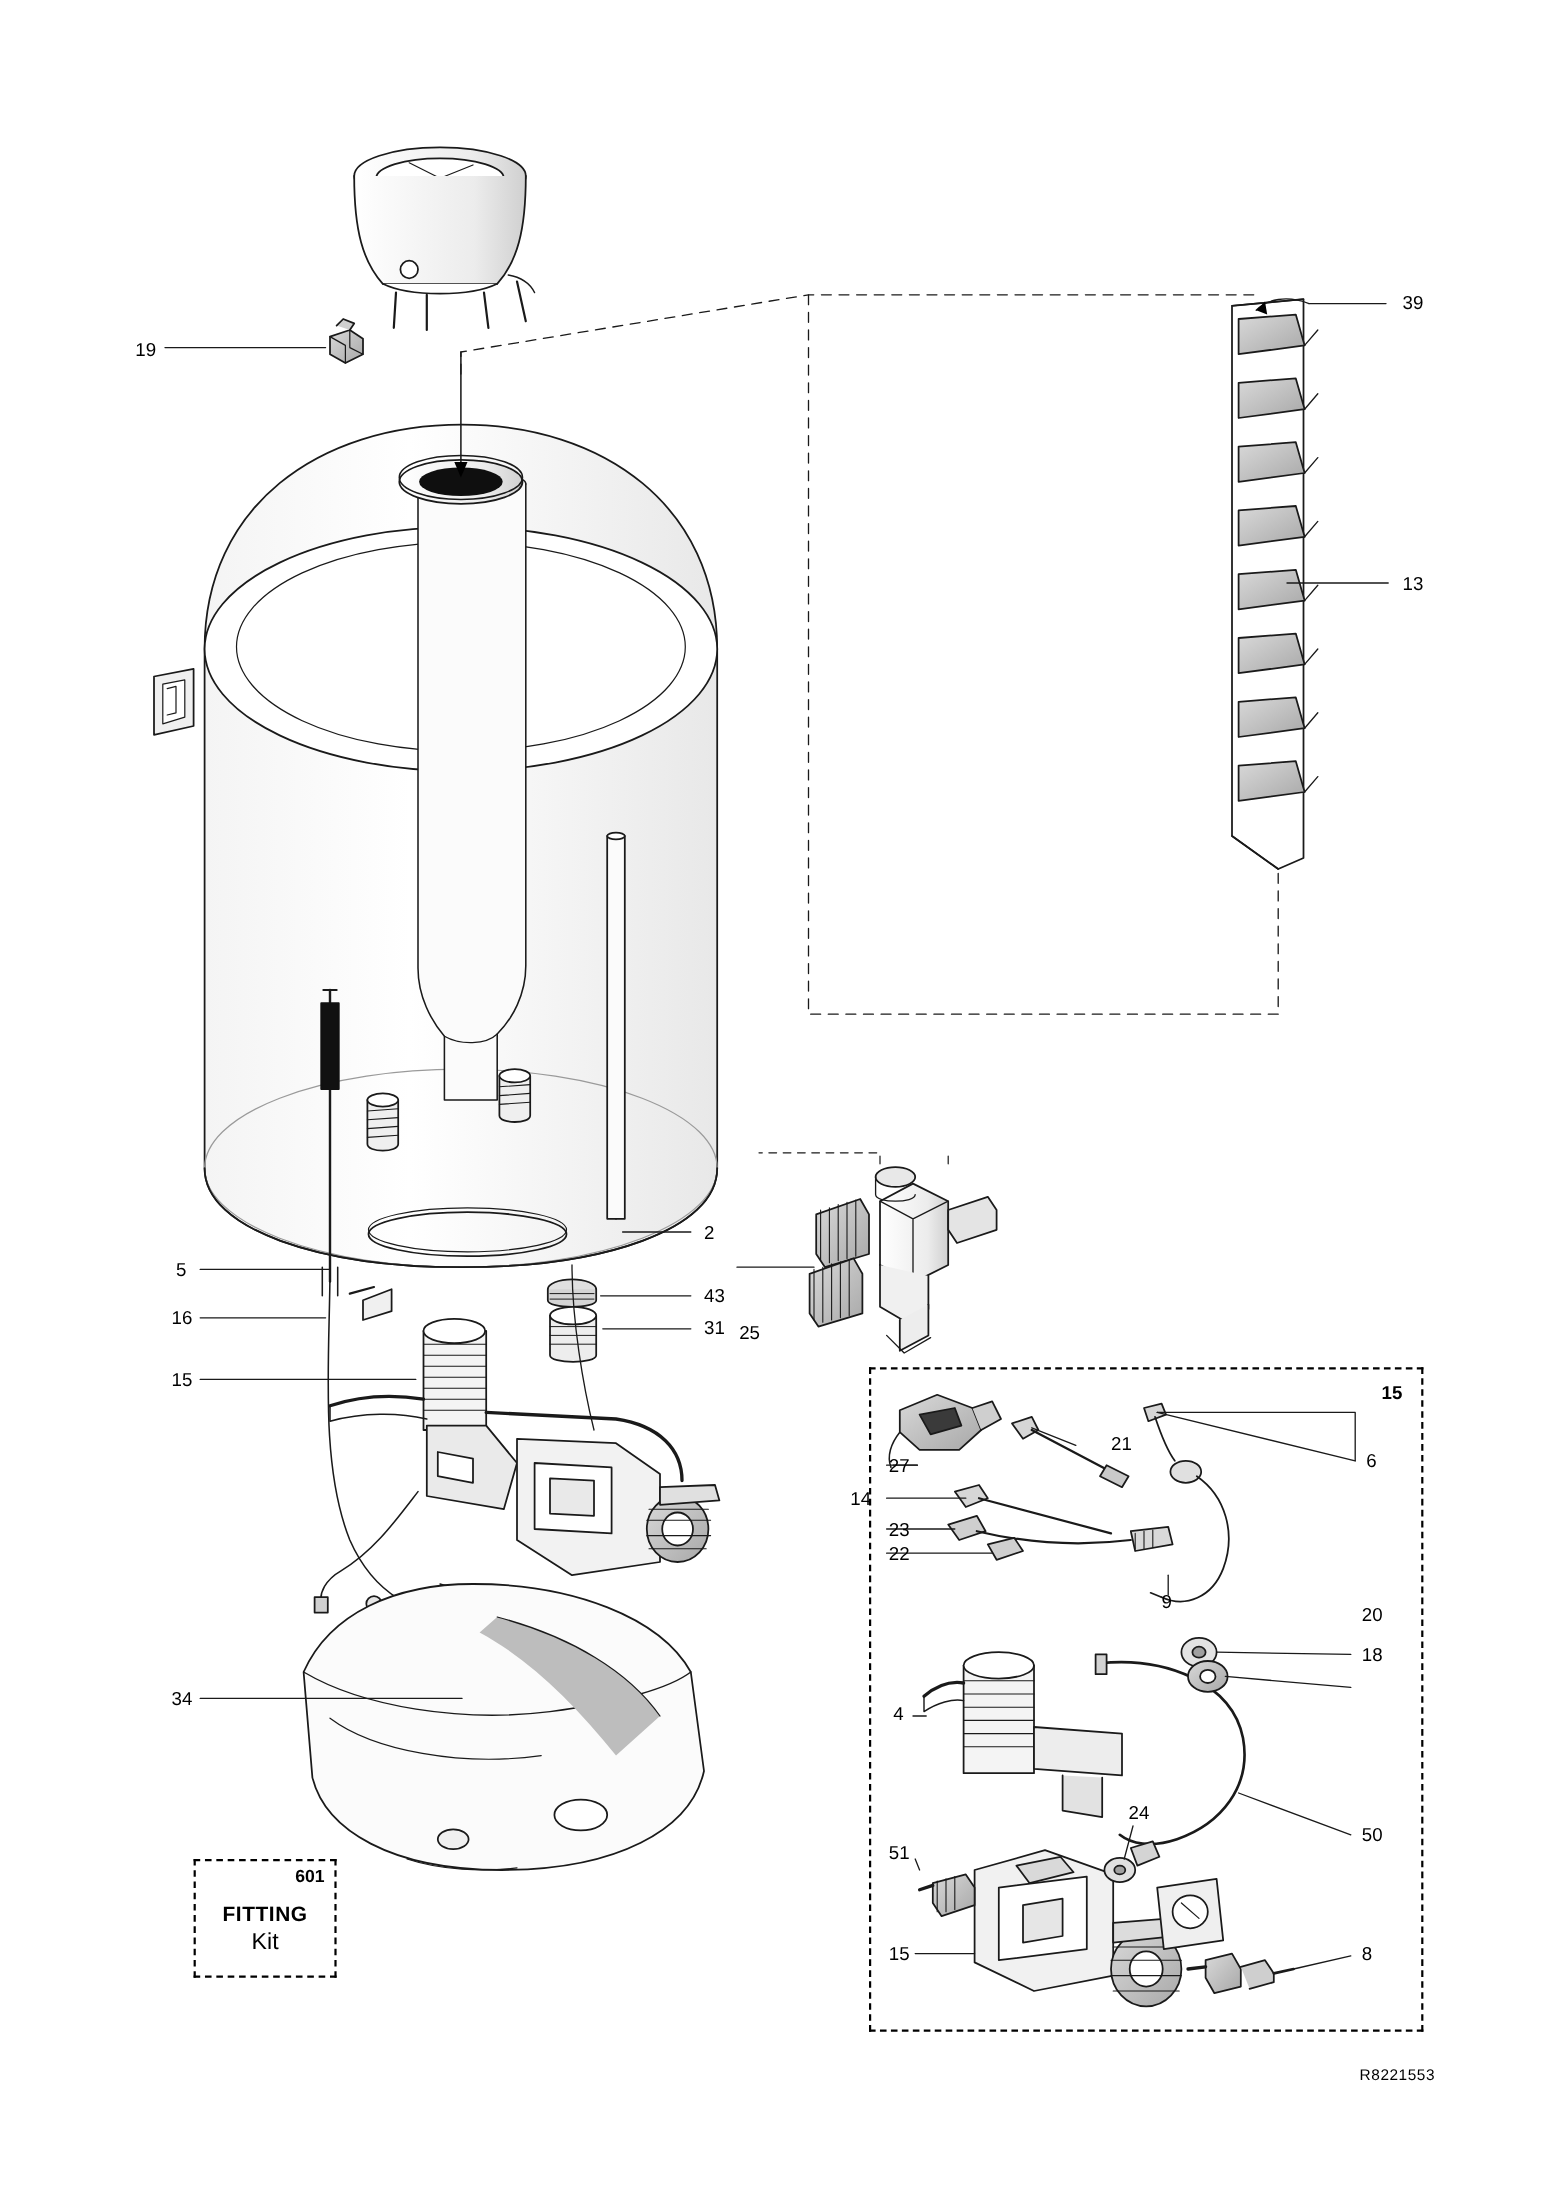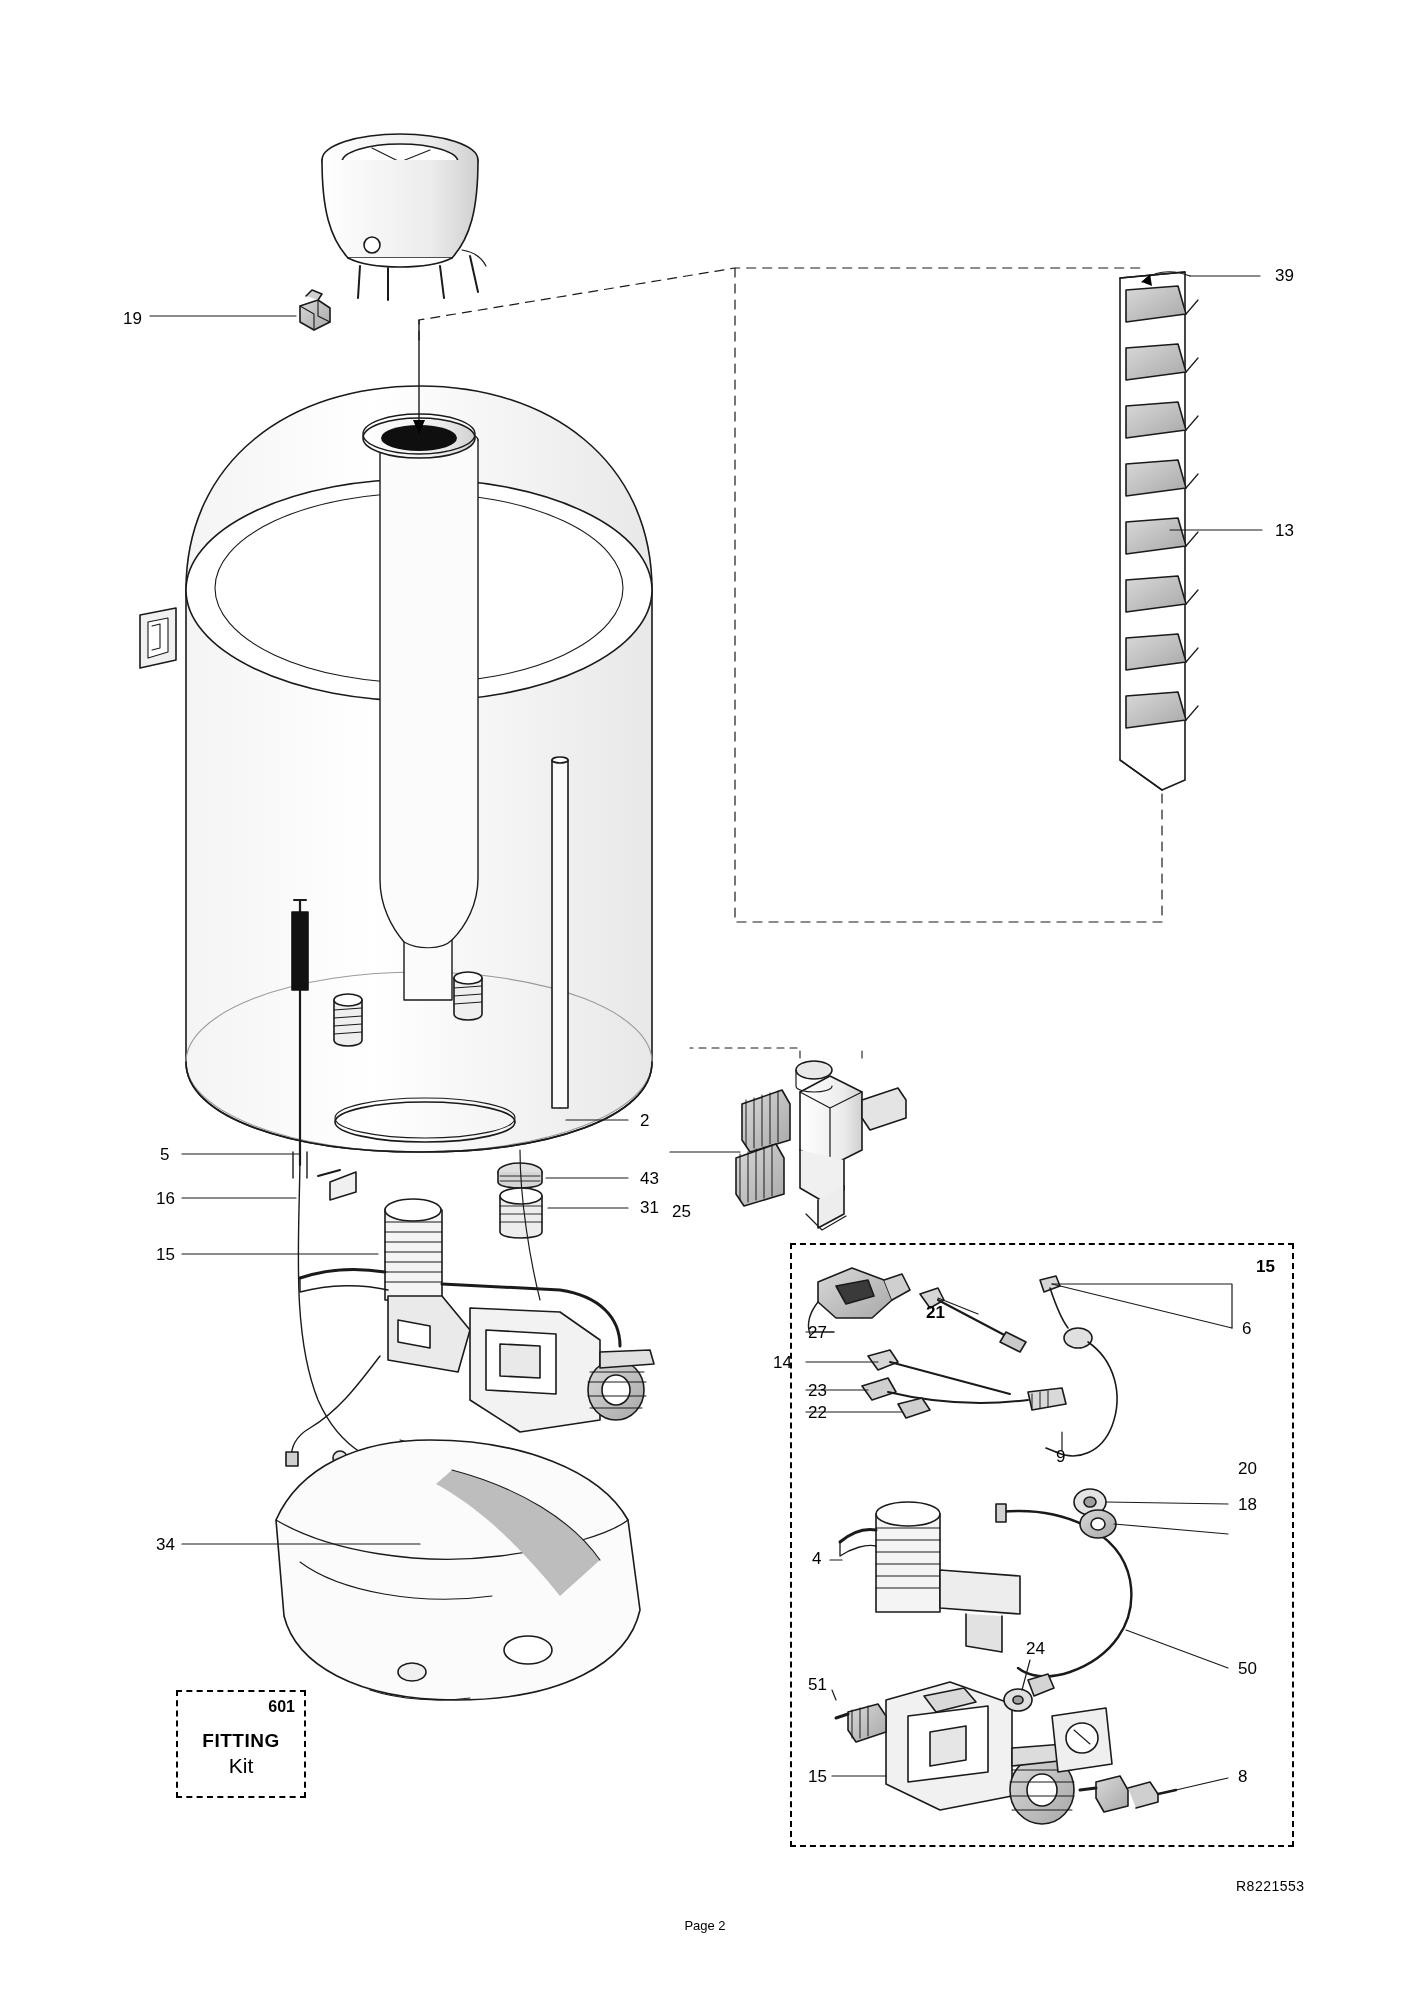--- a/index.html
+++ b/index.html
@@ -470,29 +470,28 @@
   <div class="callout" style="left:640px; top:1170px;">43</div>
   <div class="callout" style="left:640px; top:1199px;">31</div>
   <div class="callout" style="left:160px; top:1146px;">5</div>
   <div class="callout" style="left:156px; top:1190px;">16</div>
   <div class="callout" style="left:156px; top:1246px;">15</div>
   <div class="callout" style="left:156px; top:1536px;">34</div>
   <div class="callout" style="left:808px; top:1324px;">27</div>
   <div class="callout" style="left:773px; top:1354px;">14</div>
   <div class="callout" style="left:808px; top:1382px;">23</div>
   <div class="callout" style="left:808px; top:1404px;">22</div>
-  <div class="callout" style="left:926px; top:1304px;font-weight:bold;">21</div>
+  <div class="callout" style="left:1010px; top:1304px;">21</div>
   <div class="callout" style="left:1242px; top:1320px;">6</div>
   <div class="callout" style="left:1056px; top:1448px;">9</div>
   <div class="callout" style="left:1238px; top:1496px;">18</div>
   <div class="callout" style="left:1238px; top:1460px;">20</div>
   <div class="callout" style="left:812px; top:1550px;">4</div>
   <div class="callout" style="left:1238px; top:1660px;">50</div>
   <div class="callout" style="left:1026px; top:1640px;">24</div>
   <div class="callout" style="left:808px; top:1676px;">51</div>
   <div class="callout" style="left:808px; top:1768px;">15</div>
   <div class="callout" style="left:1238px; top:1768px;">8</div>
 
   <div class="doc-code" style="left:1236px; top:1878px;">R8221553</div>
 
-  <div class="footer-page" style="top:1918px;">Page 2</div>
 
 </div>
 
 </body></html>

